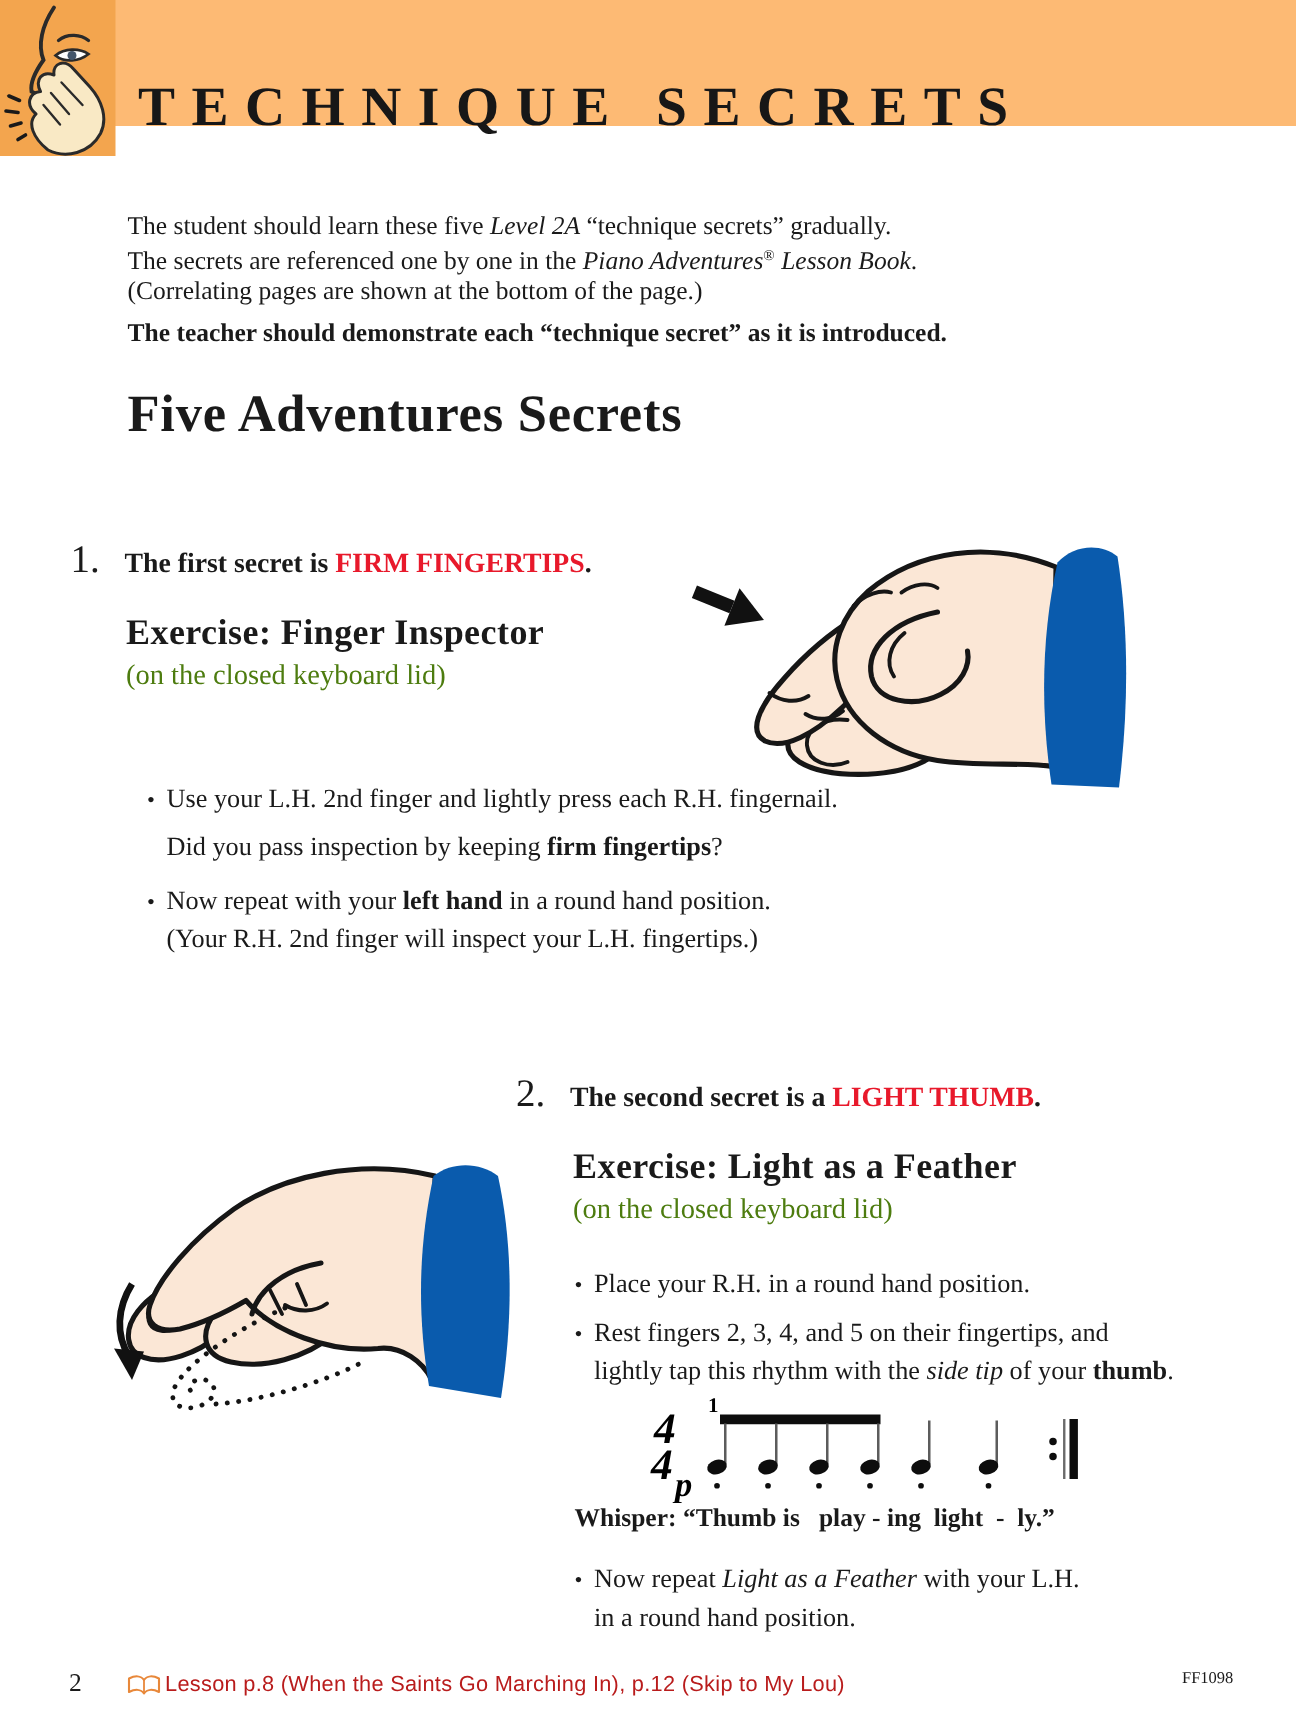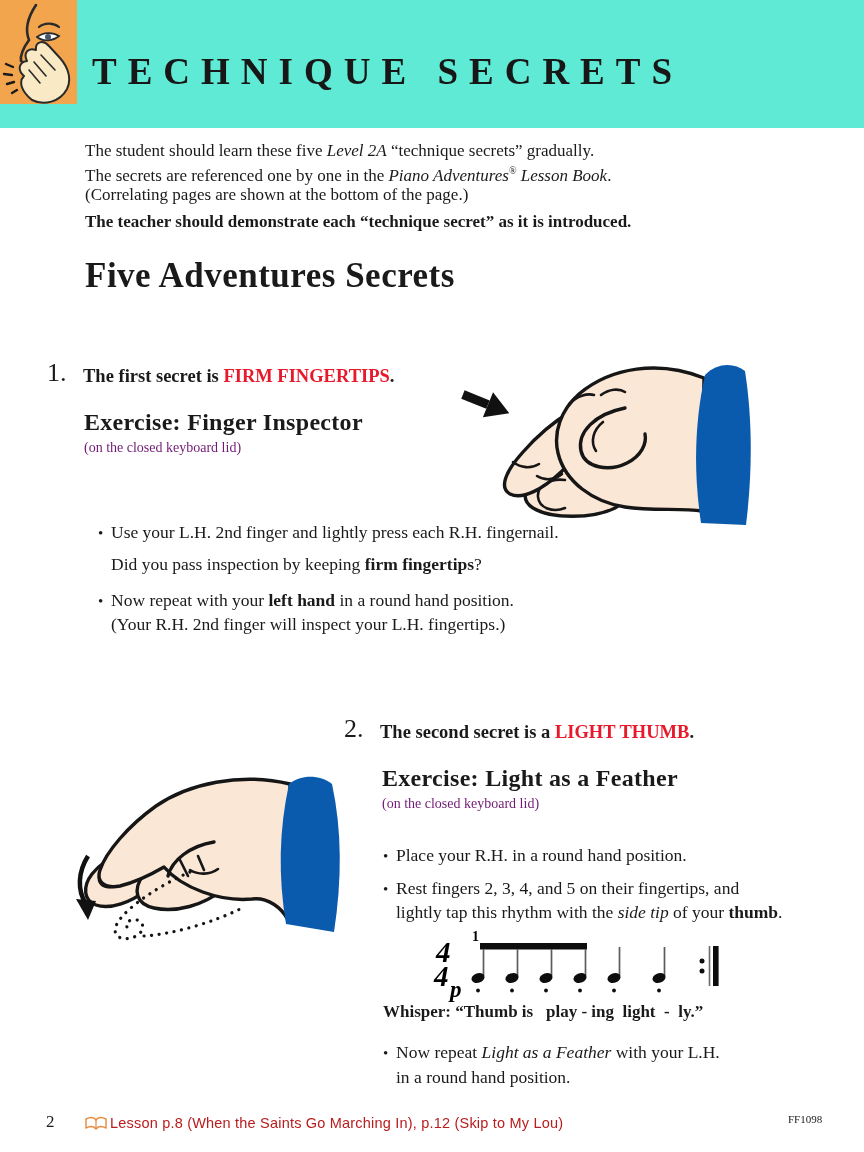--- a/index.html
+++ b/index.html
@@ -1,36 +1,36 @@
 <!DOCTYPE html>
 <html><head>
 <meta charset="utf-8">
 <style>
   html,body{margin:0;padding:0;background:#fff;}
   .page{position:relative;width:864px;height:1152px;background:#ffffff;overflow:hidden;
         font-family:"Liberation Serif", serif;color:#1a1a1a;}
   .abs{position:absolute;white-space:nowrap;}
   
-  .band{position:absolute;left:0;top:0;width:864px;height:128px;background:#5eead4;}
+  .band{position:absolute;left:0;top:0;width:864px;height:84px;background:#fdba74;}
   .band-square{position:absolute;left:0;top:0;width:77px;height:104px;background:#F3A54E;}
   .page-title{left:92px;top:50px;font-size:37px;font-weight:bold;letter-spacing:11px;color:#171717;}
   
   .intro{left:85px;top:141px;font-size:17px;line-height:19.5px;}
   .teacher-note{left:85px;top:212px;font-size:17px;font-weight:bold;}
   .ital{font-style:italic;}
   .bold{font-weight:bold;}
   .reg-mark{font-size:10px;vertical-align:super;font-style:normal;}
   
   .section-heading{left:85px;top:256px;font-size:35px;font-weight:bold;letter-spacing:.5px;}
   
   .secret-number{font-size:26px;line-height:26px;}
   .secret-lead{font-size:18.5px;font-weight:bold;}
   .red{color:#E8192B;}
   .exercise-title{font-size:24px;font-weight:bold;letter-spacing:.3px;}
-  .exercise-subtitle{font-size:14px;color:#701a75;}
+  .exercise-subtitle{font-size:19px;color:#4d7c0f;}
   .btxt{font-size:17.5px;}
   .bullet .dot{display:inline-block;width:13px;font-size:15px;}
   .bullet{white-space:nowrap;}
   .wrap2{line-height:23px;}
   
   .whisper{left:383px;top:1002px;font-size:17px;font-weight:bold;white-space:pre;}
   
   .footer-pagenum{left:46px;top:1112px;font-size:17px;}
   .footer-ref{left:110px;top:1115px;font-family:"Liberation Sans",sans-serif;font-size:14.5px;color:#b91c1c;letter-spacing:.2px;}
   .footer-catalog{left:788px;top:1113px;font-size:11px;}

